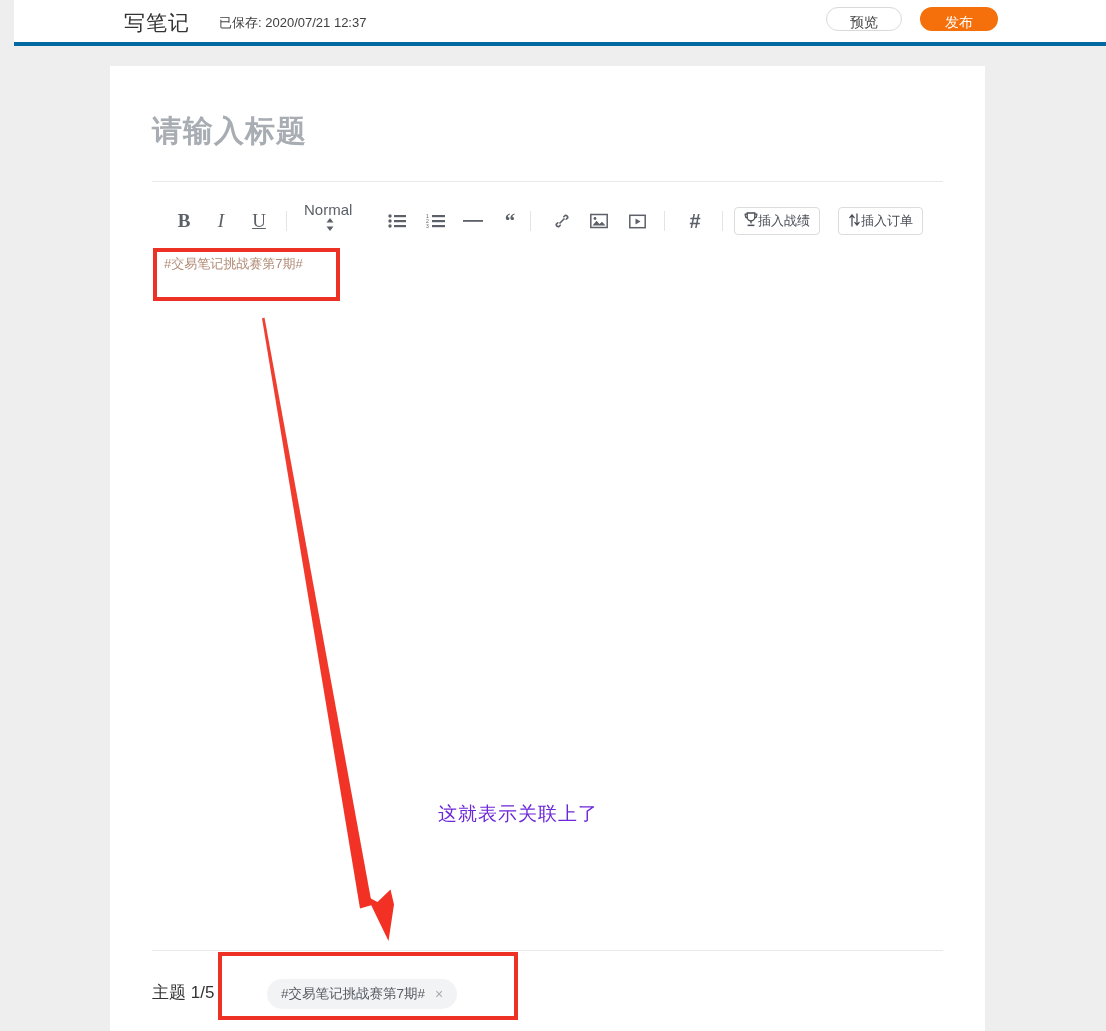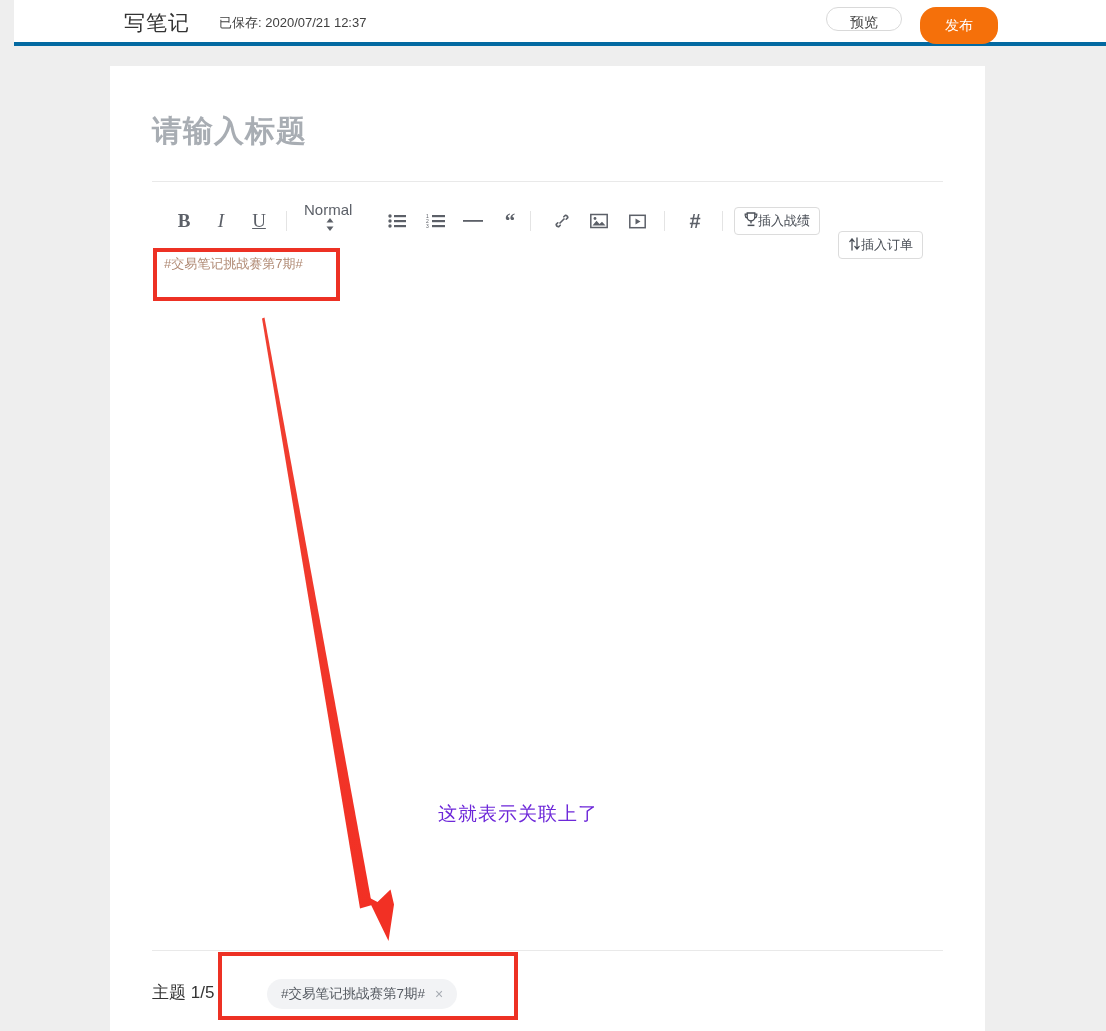--- a/index.html
+++ b/index.html
@@ -59,21 +59,21 @@
     cursor: pointer;
     padding: 0;
     line-height: 29px;
     text-align: center;
   }
   .btn-publish {
     position: absolute;
     left: 906px;
     top: 7px;
     width: 78px;
-    height: 37px;
+    height: 24px;
     border: none;
     border-radius: 16px;
     background: #f5700a;
     color: #ffffff;
     font-size: 14px;
     font-family: "Liberation Sans", sans-serif;
     cursor: pointer;
     padding: 0;
     line-height: 31px;
     text-align: center;
@@ -184,21 +184,21 @@
     background: #ffffff;
     display: flex;
     align-items: center;
     padding: 0 9px;
     box-sizing: border-box;
     color: #4a4f57;
     font-size: 13px;
     cursor: pointer;
   }
   .ins-score { left: 582px; }
-  .ins-order { left: 686px; margin-top: 24px; }
+  .ins-order { left: 686px; }
 
   
   .editor-body {
     position: absolute;
     left: 42px;
     top: 178px;
     width: 791px;
     height: 700px;
   }
   .editor-hashtag {

